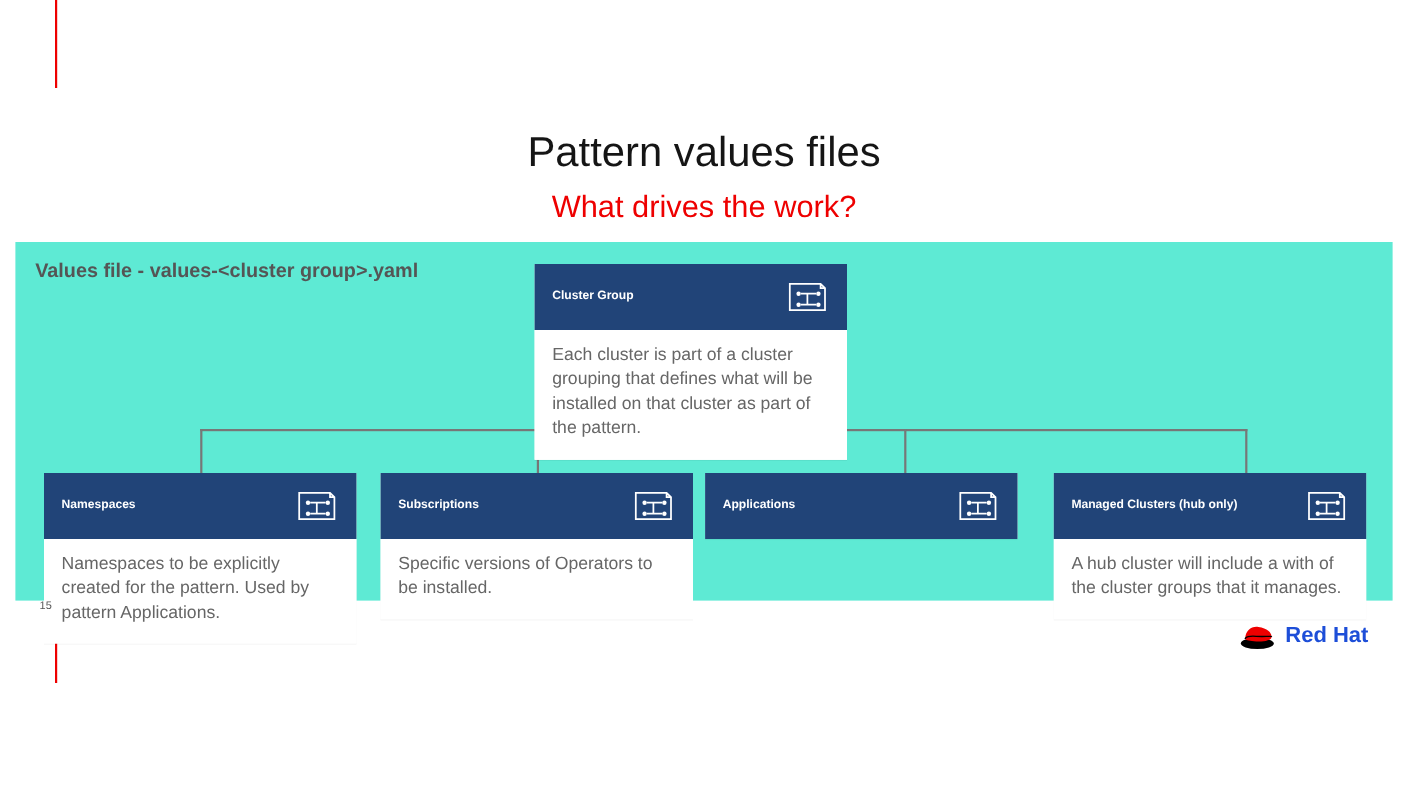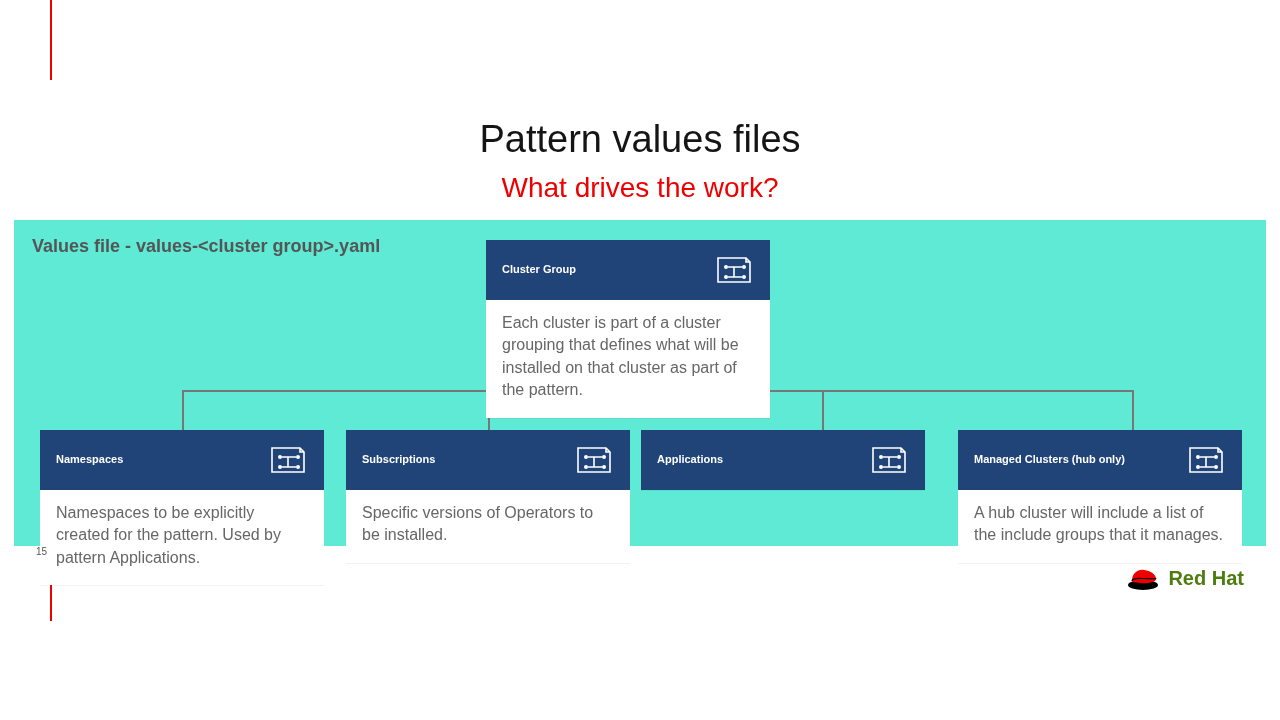--- a/index.html
+++ b/index.html
@@ -25,21 +25,21 @@
   .node-title { font-size: 11px; font-weight: 700; line-height: 1.2; }
   .node-icon { flex-shrink: 0; width: 40px; height: 32px; }
   .node-icon svg { width: 40px; height: 32px; display: block; }
   .node-body { background: #fff; color: #666; font-size: 16px; line-height: 1.4; padding: 12px 16px 16px 16px; }
 
   
   .pagenum { position: absolute; left: 36px; bottom: 64px; font-size: 10px; color: #555; margin-top: 12px; }
 
   
   .logo { position: absolute; right: 36px; bottom: 30px; display: flex; align-items: center; gap: 8px; }
-  .logo-text { font-size: 20px; font-weight: 700; color: #4d7c0f; }
+  .logo-text { font-size: 20px; font-weight: 700; color: #1d4ed8; }
   .fedora { width: 34px; height: 26px; position: relative; }
   .fedora svg { width: 34px; height: 26px; display: block; }
 </style>
 </head>
 <body>
 
 <div class="slide">
 
   <div class="redbar-top"></div>
   <div class="redbar-bottom"></div>
@@ -133,21 +133,21 @@
           <svg viewBox="0 0 40 32" fill="none" stroke="#fff" stroke-width="1.6">
             <path d="M4 4 h28 l4 4 v20 h-32 z M32 4 v4 h4"></path>
             <circle cx="12" cy="13" r="2" fill="#fff" stroke="none"></circle>
             <circle cx="12" cy="23" r="2" fill="#fff" stroke="none"></circle>
             <circle cx="30" cy="13" r="2" fill="#fff" stroke="none"></circle>
             <circle cx="30" cy="23" r="2" fill="#fff" stroke="none"></circle>
             <path d="M14 13 h6 M20 13 v10 M20 23 h8 M20 13 h8 M14 23 h6"></path>
           </svg>
         </div>
       </div>
-      <div class="node-body">A hub cluster will include a list of the include groups that it manages.</div>
+      <div class="node-body">A hub cluster will include a with of the cluster groups that it manages.</div>
     </div>
 
   </div>
 
   <div class="pagenum">15</div>
 
   <div class="logo">
     <div class="fedora">
       <svg viewBox="0 0 34 26">
         <ellipse cx="17" cy="20" rx="15" ry="5" fill="#000"></ellipse>

